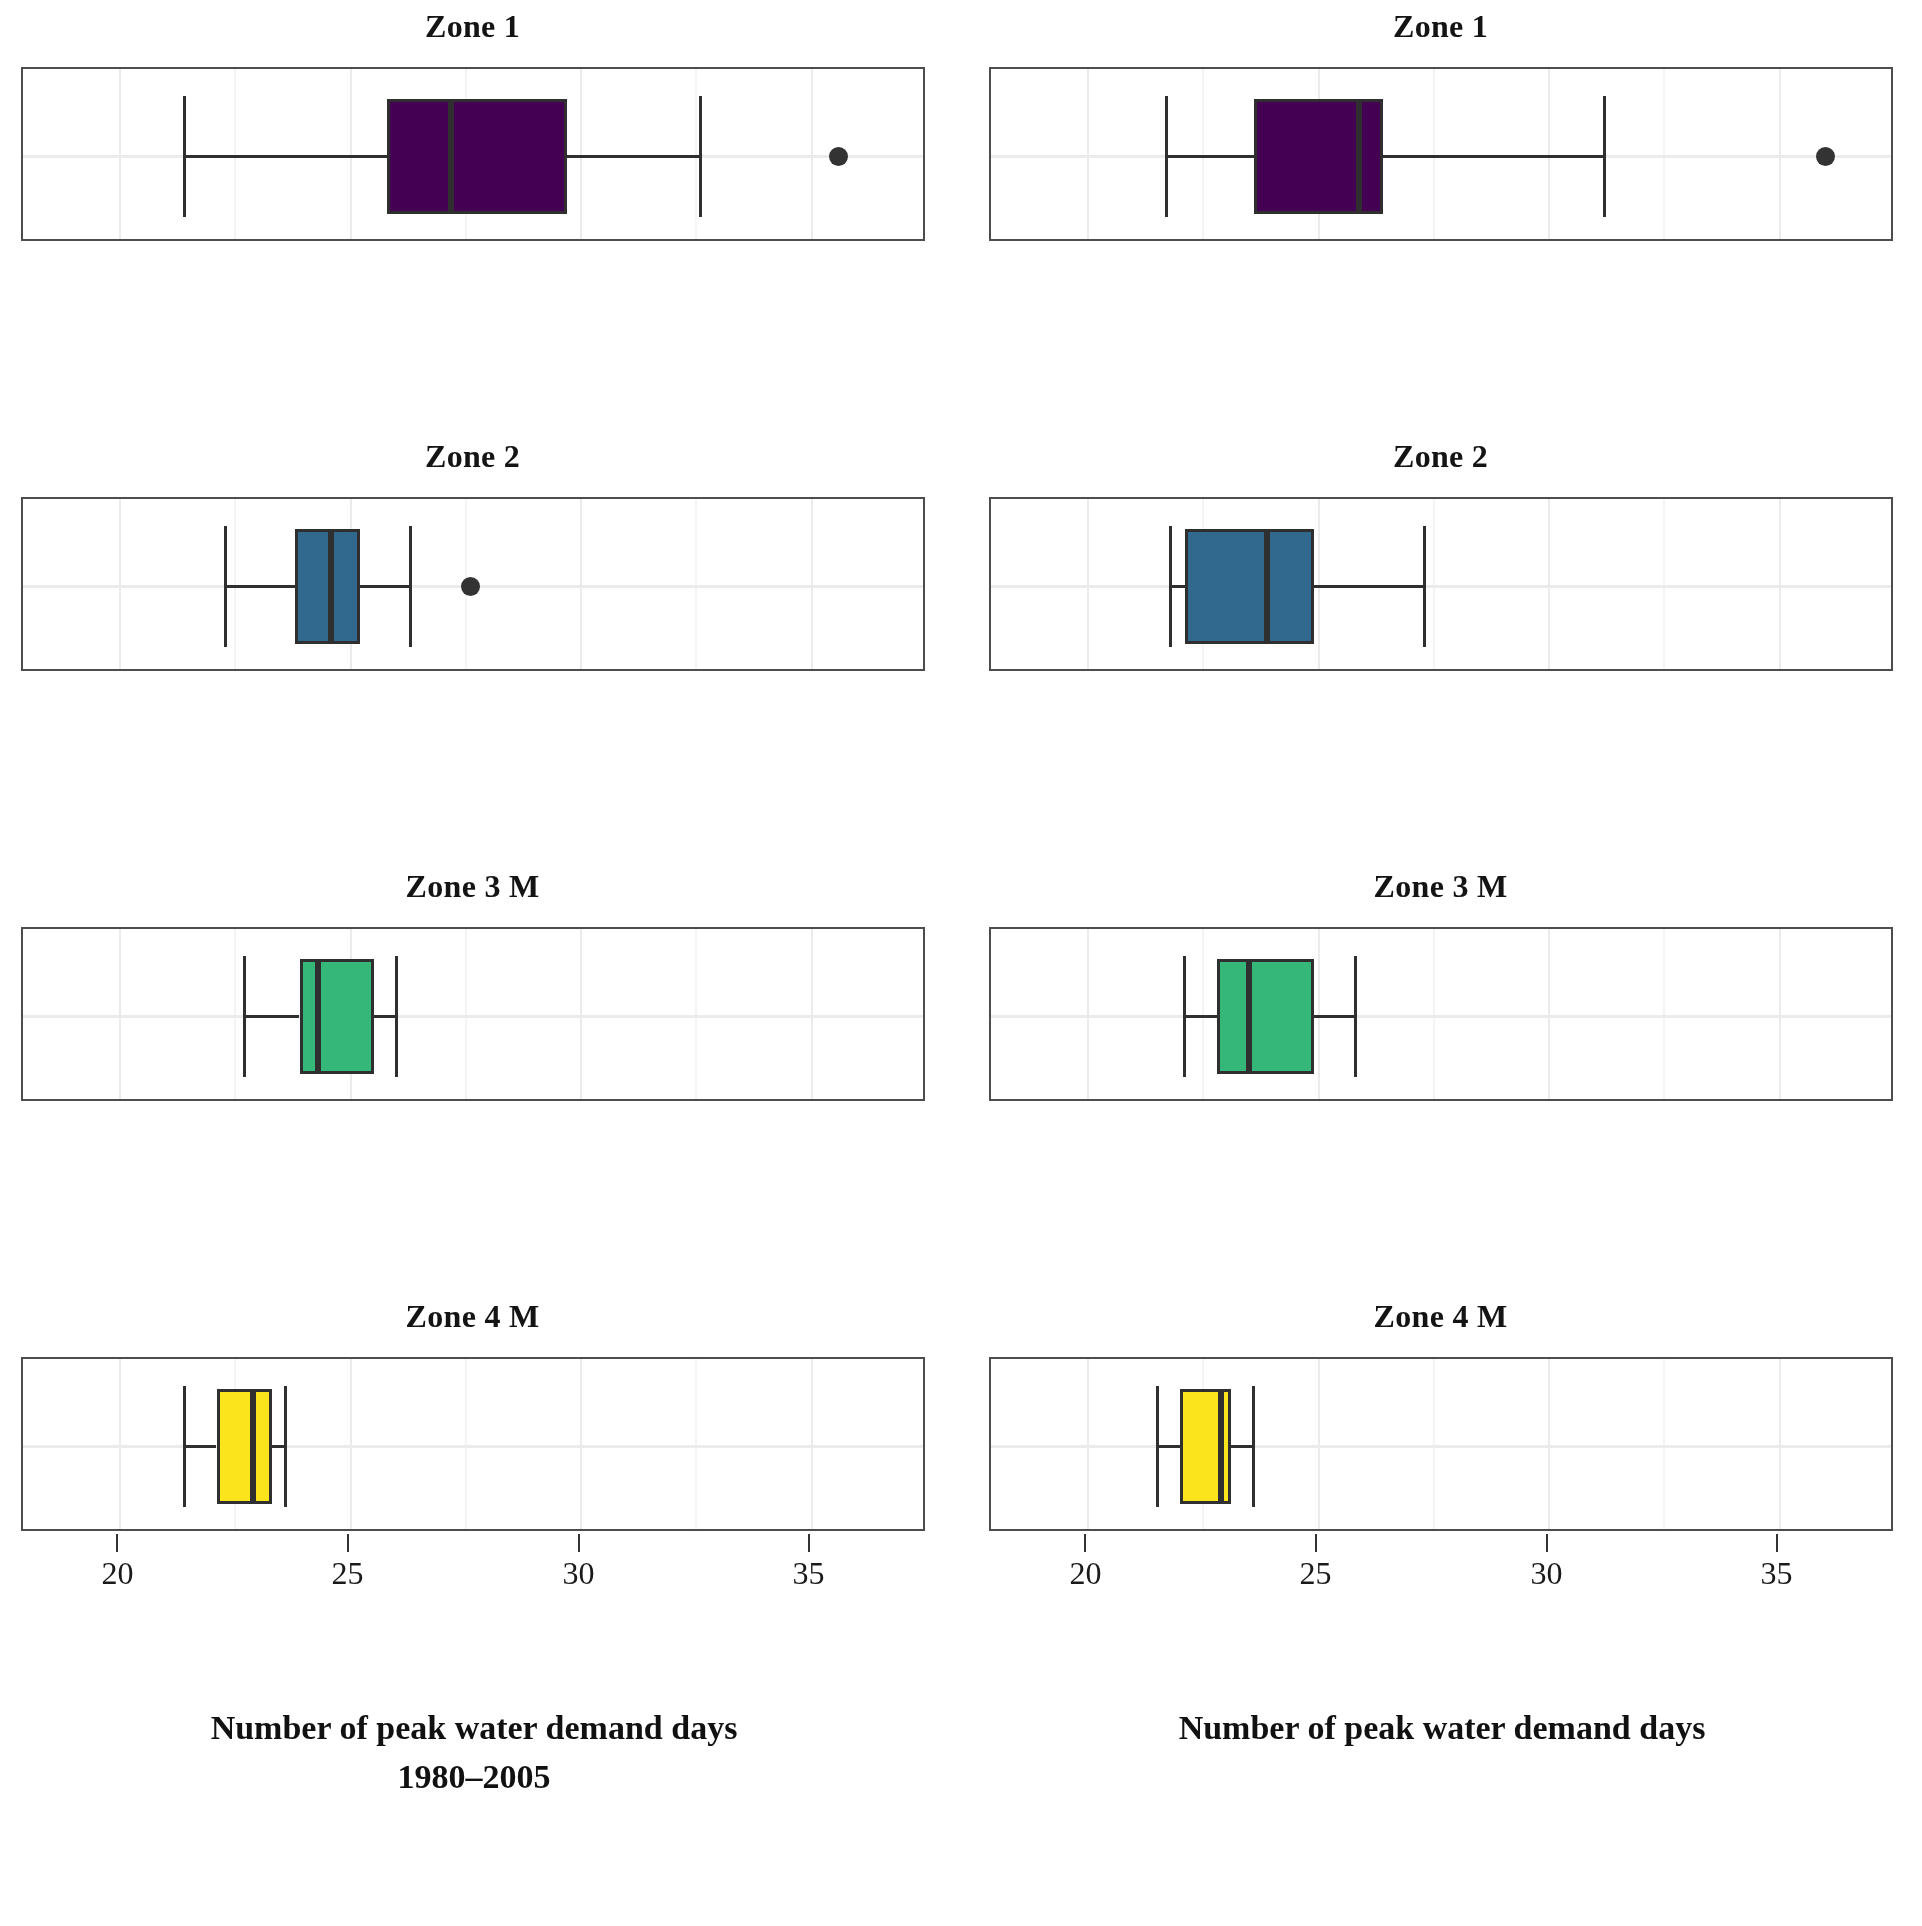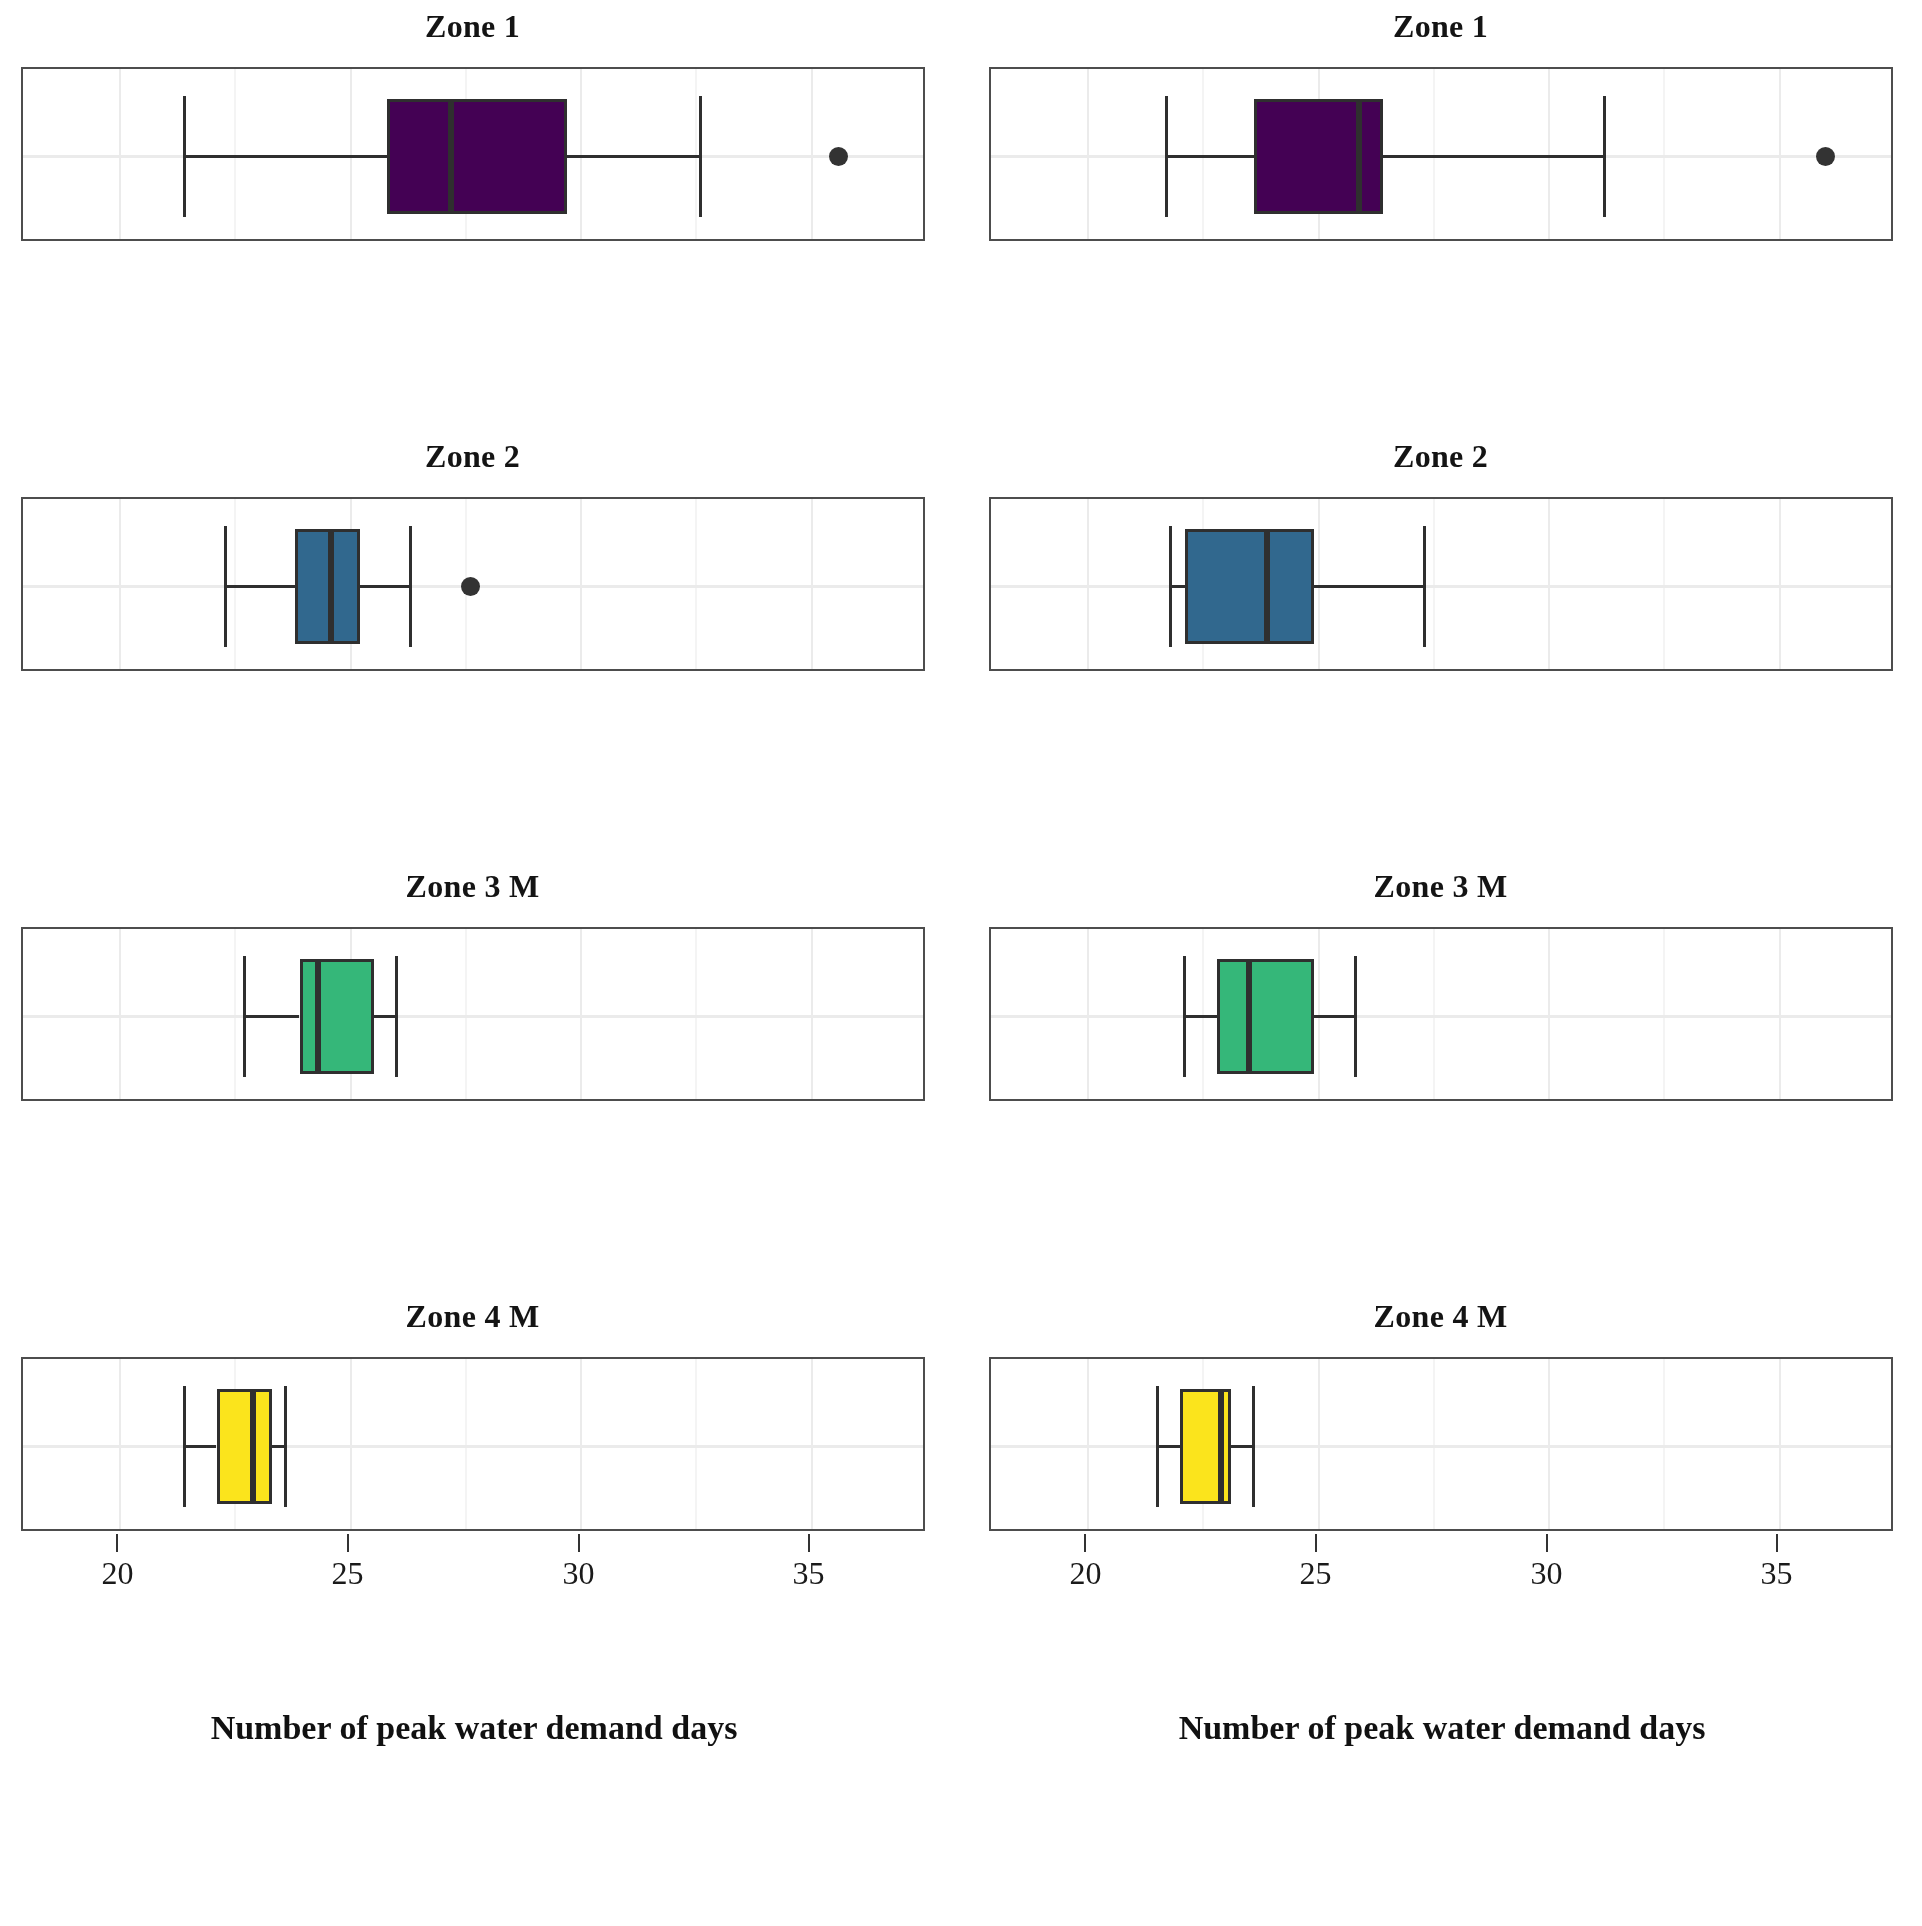--- a/index.html
+++ b/index.html
@@ -135,20 +135,21 @@
         <div class="ticklabel" style="left: 97px;">20</div>
         <div class="tick" style="left: 326px;"></div>
         <div class="ticklabel" style="left: 327px;">25</div>
         <div class="tick" style="left: 557px;"></div>
         <div class="ticklabel" style="left: 558px;">30</div>
         <div class="tick" style="left: 787px;"></div>
         <div class="ticklabel" style="left: 788px;">35</div>
       </div>
       <div class="axis-title" style="top: 1703px; left: 0px;">
         <span>Number of peak water demand days</span>
+        <span>1980–2005</span>
       </div>
     </div>
     <div class="col" style="left: 968px;">
       <div class="facet-title" style="top: 8.2px; left: 20.6px; width: 904px;">Zone 1</div>
       <div class="panel" style="top: 67px; left: 20.6px; border-color: rgb(77, 77, 77);">
         <div class="gridline-minor" style="left: 211px;"></div>
         <div class="gridline-minor" style="left: 442px;"></div>
         <div class="gridline-minor" style="left: 672px;"></div>
         <div class="gridline-major" style="left: 96px; background: rgb(235, 235, 235);"></div>
         <div class="gridline-major" style="left: 327px; background: rgb(235, 235, 235);"></div>

